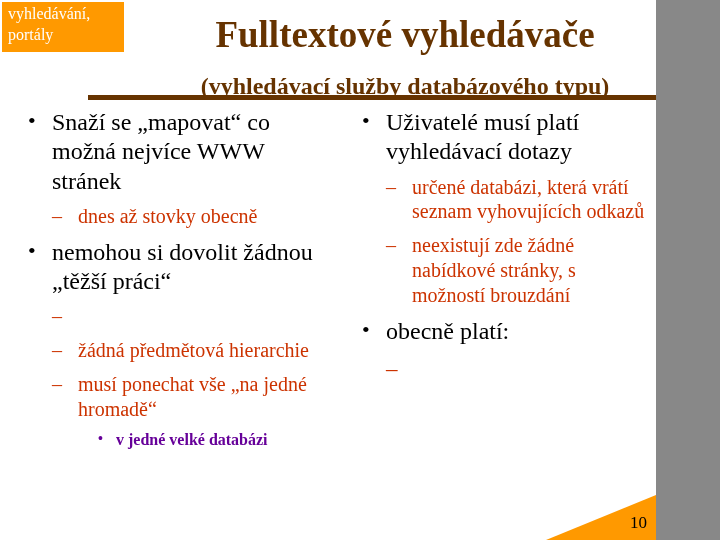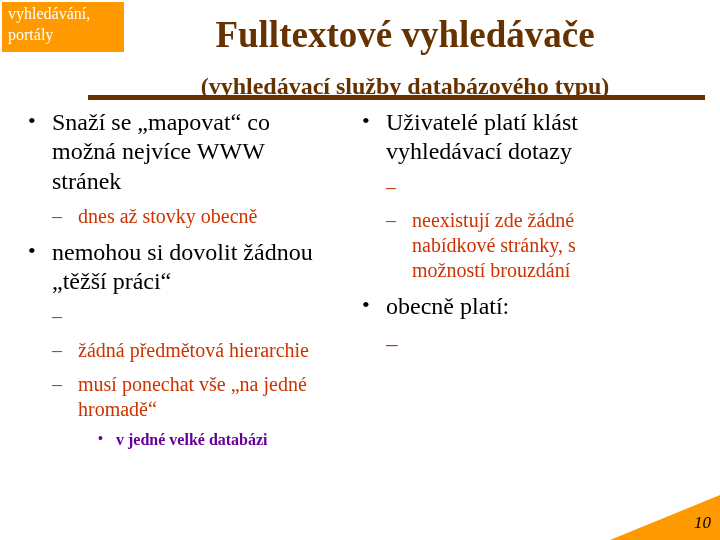--- a/index.html
+++ b/index.html
@@ -1,18 +1,18 @@
 <!DOCTYPE html>
 <html><head>
 <meta charset="utf-8">
 <style>
   html,body{margin:0;padding:0;background:#888;}
   .slide{
     position:relative;
-    width:720px;height:540px;
+    width:656px;height:540px;
     background:#ffffff;
     overflow:hidden;
     font-family:"Liberation Serif", serif;
   }
   
   .corner-tag{
     position:absolute;left:2px;top:2px;
     width:122px;height:50px;
     background:#FF9900;
     color:#ffffff;
@@ -57,21 +57,21 @@
   .gap-top{margin-top:6px;}
   
   .footer-triangle{
     position:absolute;right:0;bottom:0;
     width:0;height:0;
     border-left:110px solid transparent;
     border-bottom:45px solid #FF9900;
   }
   .page-number{
     position:absolute;right:9px;bottom:7px;
-    font-size:17px;color:#000000;font-style:italic;
+    font-size:17px;color:#000000;
   }
 </style>
 </head>
 <body>
 
 <div class="slide">
 
   <div class="corner-tag">vyhledávání,
 portály</div>
 
@@ -120,26 +120,28 @@
       <span class="marker">•</span>
       <span class="txt">v jedné velké databázi</span>
     </div>
 
   </div>
 
   <div class="col col-right">
 
     <div class="item lv1">
       <span class="marker">•</span>
-      <span class="txt">Uživatelé platí klást
+      <span class="txt">Uživatelé musí platí
 vyhledávací dotazy</span>
     </div>
 
     <div class="item lv2">
       <span class="marker">–</span>
+      <span class="txt">určené databázi, která vrátí
+seznam vyhovujících odkazů</span>
     </div>
 
     <div class="item lv2">
       <span class="marker">–</span>
       <span class="txt">neexistují zde žádné
 nabídkové stránky, s
 možností brouzdání</span>
     </div>
 
     <div class="item lv1 gap-top">

